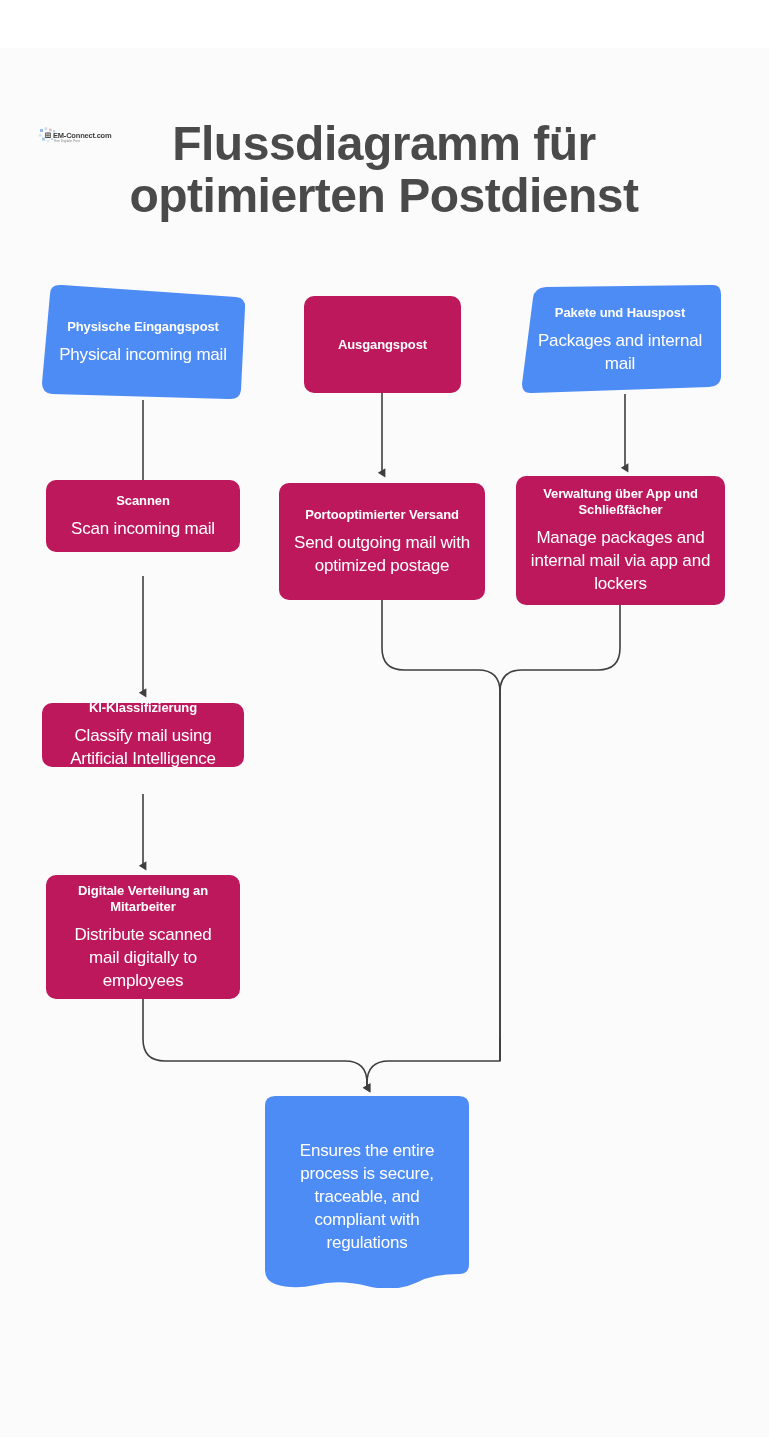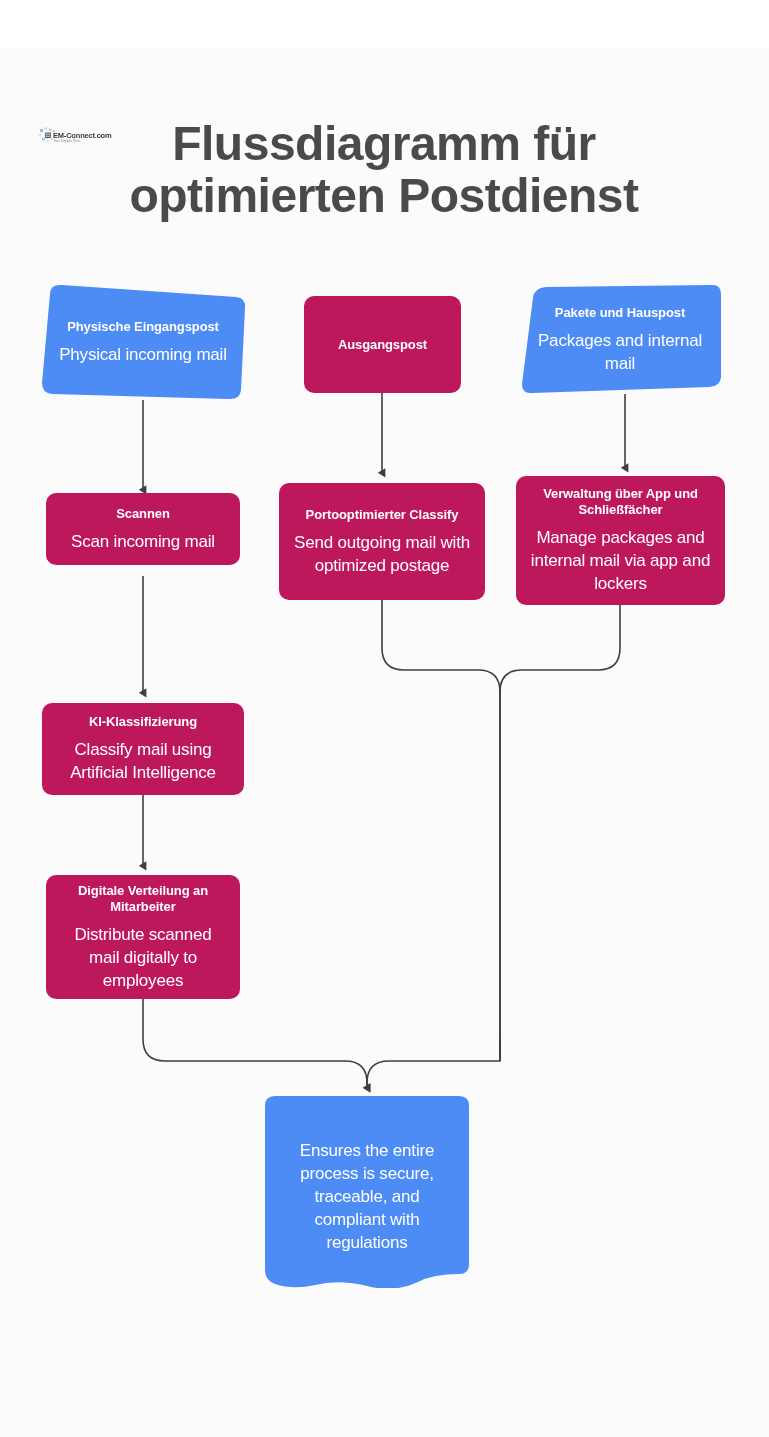--- a/index.html
+++ b/index.html
@@ -208,42 +208,42 @@
   <div class="node shaped" style="left:515px; top:236px; width:210px; height:112px;">
     <svg class="shape" viewBox="0 0 210 112" preserveAspectRatio="none">
       <path d="M18,14 Q19,4 31,3 L196,1 Q206,0 206,10 L206,92 Q206,102 194,103 L17,109 Q7,110 7,100 Z" fill="#4d8bf5"></path>
     </svg>
     <div class="inner">
       <div class="n-title">Pakete und Hauspost</div>
       <div class="n-desc">Packages and internal mail</div>
     </div>
   </div>
 
-  <div class="node plain" style="left:46px; top:445px; width:194px; height:72px;">
+  <div class="node plain" style="left:46px; top:432px; width:194px; height:72px;">
     <div class="inner">
       <div class="n-title">Scannen</div>
       <div class="n-desc">Scan incoming mail</div>
     </div>
   </div>
 
   <div class="node plain" style="left:279px; top:435px; width:206px; height:117px;">
     <div class="inner">
-      <div class="n-title">Portooptimierter Classify</div>
+      <div class="n-title">Portooptimierter Versand</div>
       <div class="n-desc">Send outgoing mail with optimized postage</div>
     </div>
   </div>
 
   <div class="node plain" style="left:516px; top:428px; width:209px; height:129px;">
     <div class="inner">
       <div class="n-title">Verwaltung über App und Schließfächer</div>
       <div class="n-desc">Manage packages and internal mail via app and lockers</div>
     </div>
   </div>
 
-  <div class="node plain" style="left:42px; top:655px; width:202px; height:92px;">
+  <div class="node plain" style="left:42px; top:655px; width:202px; height:64px;">
     <div class="inner">
       <div class="n-title">KI-Klassifizierung</div>
       <div class="n-desc">Classify mail using Artificial Intelligence</div>
     </div>
   </div>
 
   <div class="node plain" style="left:46px; top:827px; width:194px; height:124px;">
     <div class="inner">
       <div class="n-title">Digitale Verteilung an Mitarbeiter</div>
       <div class="n-desc">Distribute scanned mail digitally to employees</div>

